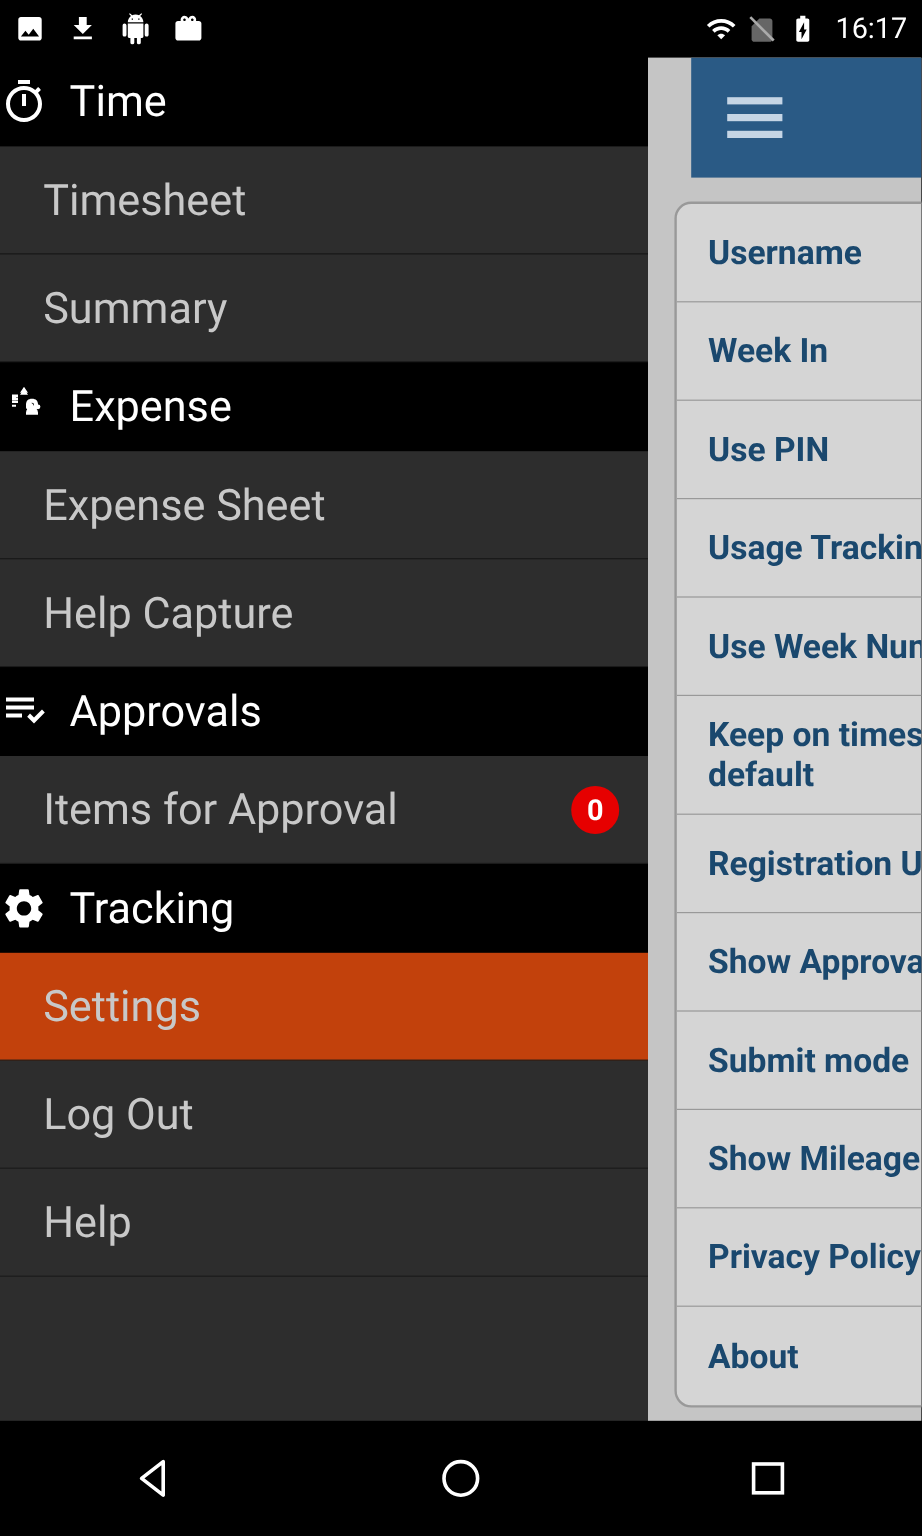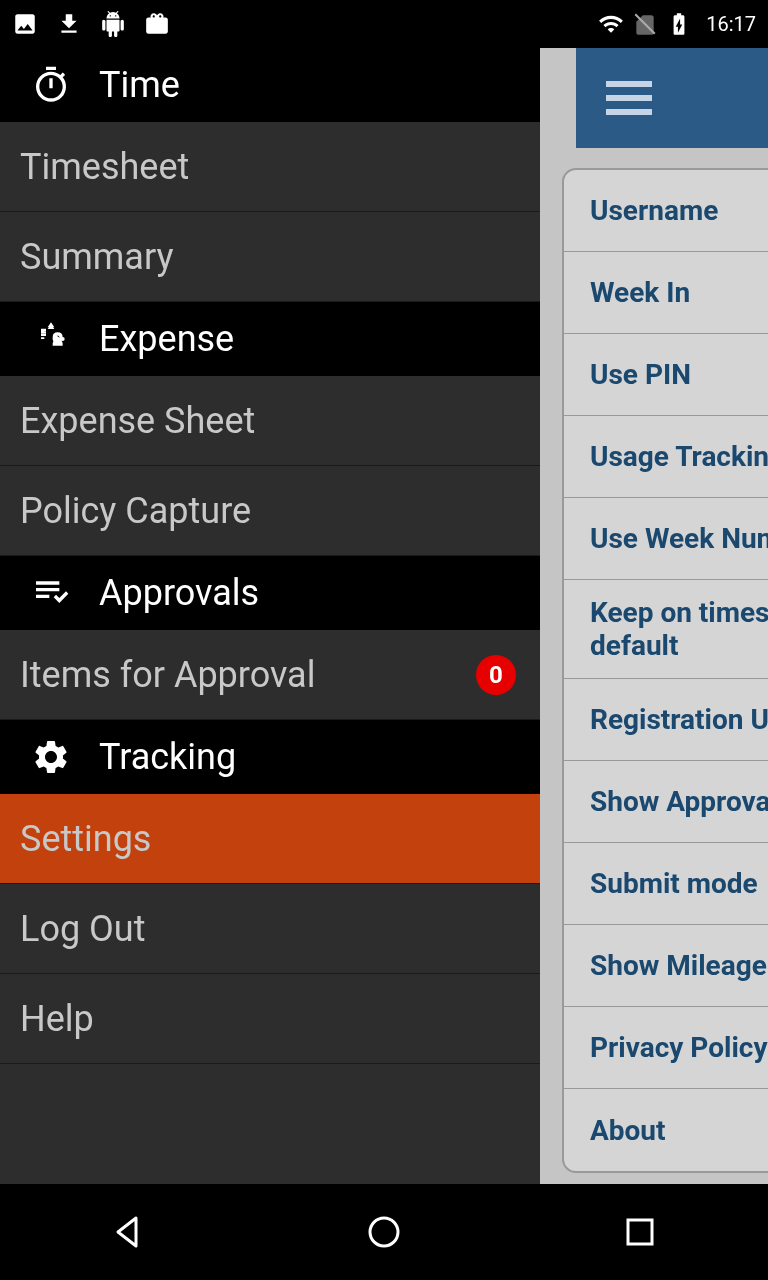--- a/index.html
+++ b/index.html
@@ -9,54 +9,54 @@
   .status-bar {
     height: 48px;
     background: #000;
     display: flex;
     align-items: center;
     padding: 0 12px;
     color: #fff;
   }
   .status-left { display: flex; gap: 18px; align-items: center; }
   .status-right { margin-left: auto; display: flex; gap: 8px; align-items: center; }
-  .status-time { font-size: 20px; font-weight: 400; margin-left: 6px; }
+  .status-time { font-size: 24px; font-weight: 400; margin-left: 6px; }
   .status-icon { width: 26px; height: 26px; fill: #fff; }
   .status-icon-grey { fill: #888; }
   
   
   .main { display: flex; height: 1136px; }
   
   
   .drawer {
     width: 540px;
     background: #000;
     display: flex;
     flex-direction: column;
   }
   .section-header {
     height: 74px;
     background: #000;
     display: flex;
     align-items: center;
-    padding-left: 31px;
-    gap: 28px;
+    padding-left: 0;
+    gap: 18px;
     color: #fff;
     font-size: 36px;
     font-weight: 400;
   }
   .section-header .hicon { width: 40px; height: 40px; fill: #fff; display: flex; align-items: center; justify-content: center; }
   .section-header .hicon svg { width: 40px; height: 40px; }
   
   .nav-item {
     height: 90px;
     background: #2d2d2d;
     display: flex;
     align-items: center;
-    padding-left: 20px;
+    padding-left: 36px;
     padding-right: 24px;
     color: #c8c8c8;
     font-size: 36px;
     border-bottom: 1px solid #1a1a1a;
   }
   .nav-item.selected { background: #c2410c; }
   .nav-item .badge {
     margin-left: auto;
     background: #e60000;
     color: #fff;
@@ -187,21 +187,21 @@
             <path d="M13 15a3 3 0 0 1 3-3 3 3 0 0 1 3 3v1h-6z" fill="#fff"></path>
             <circle cx="19" cy="12" r="1.2" fill="#fff"></circle>
           </svg>
         </span>
       <span>Expense</span>
     </div>
     <div class="nav-item">
       <span>Expense Sheet</span>
     </div>
     <div class="nav-item">
-      <span>Policy Capture</span>
+      <span>Help Capture</span>
     </div>
 
     <div class="section-header">
       <span class="hicon">
           <svg viewBox="0 0 24 24" fill="#fff">
             <path d="M3 5h14v2H3zm0 4h14v2H3zm0 4h8v2H3zm12 0l2 2 4-4 1.4 1.4L17 18l-3.4-3.4z"></path>
           </svg>
         </span>
       <span>Approvals</span>
     </div>

